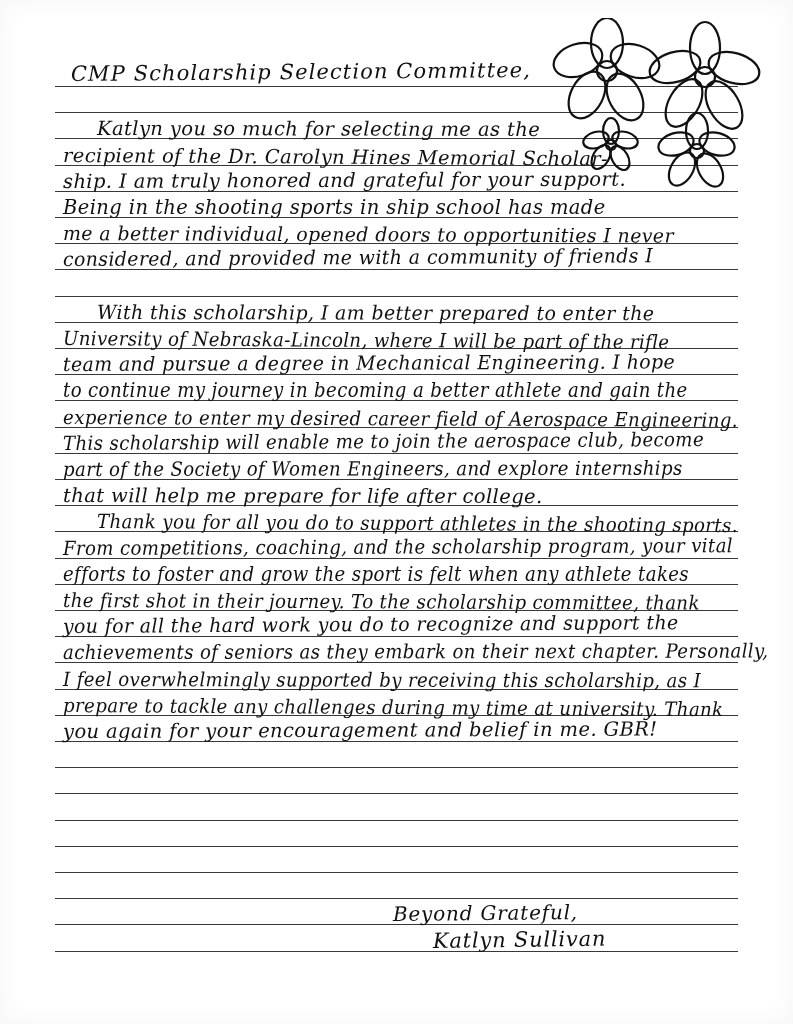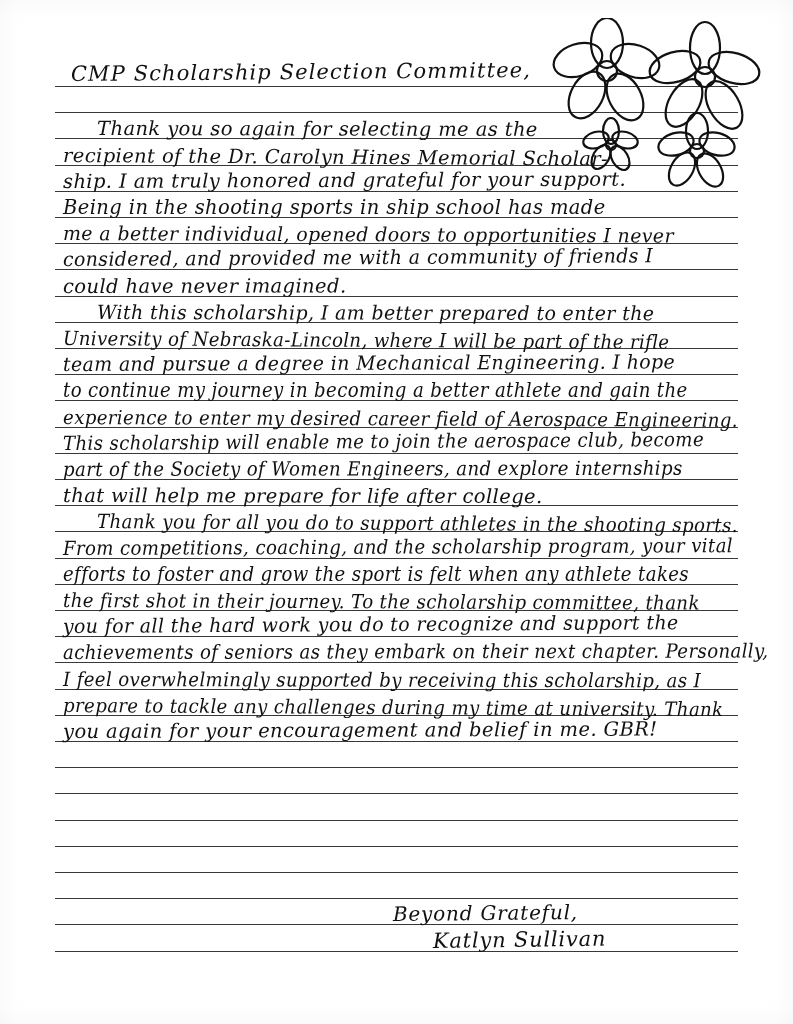--- a/index.html
+++ b/index.html
@@ -169,27 +169,26 @@
         <ellipse cx="13" cy="17" rx="11" ry="18" transform="rotate(-30 13 17)"></ellipse>
         <ellipse cx="-15" cy="16" rx="11" ry="18" transform="rotate(30 -15 16)"></ellipse>
         <ellipse cx="-21" cy="-9" rx="18" ry="11" transform="rotate(-16 -21 -9)"></ellipse>
         <circle cx="0" cy="-2" r="7"></circle>
       </g>
     </svg>
   </div>
 
   <div id="writing">
       <div class="hw salutation" style="left: 71px; top: 62px; transform: rotate(-0.5deg) scale(1, 1);">CMP Scholarship Selection Committee,</div>
-      <div class="hw body-line" style="left: 97px; top: 117.4px; transform: rotate(0.12deg) scale(1, 1);">Thank you so again for selecting me as the</div>
+      <div class="hw body-line" style="left: 97px; top: 117.4px; transform: rotate(0.12deg) scale(1, 1);">Katlyn you so much for selecting me as the</div>
       <div class="hw body-line" style="left: 63px; top: 143.6px; transform: rotate(0.36deg) scale(1, 1);">recipient of the Dr. Carolyn Hines Memorial Scholar-</div>
       <div class="hw body-line" style="left: 63px; top: 169.8px; transform: rotate(-0.24deg) scale(1, 1);">ship. I am truly honored and grateful for your support.</div>
       <div class="hw body-line" style="left: 63px; top: 196px; transform: rotate(0deg) scale(1, 1);">Being in the shooting sports in ship school has made</div>
       <div class="hw body-line" style="left: 63px; top: 222.2px; transform: rotate(0.24deg) scale(0.97, 1);">me a better individual, opened doors to opportunities I never</div>
       <div class="hw body-line" style="left: 63px; top: 248.4px; transform: rotate(-0.36deg) scale(0.97, 1);">considered, and provided me with a community of friends I</div>
-      <div class="hw body-line" style="left: 63px; top: 274.6px; transform: rotate(-0.12deg) scale(1, 1);">could have never imagined.</div>
       <div class="hw body-line" style="left: 97px; top: 300.8px; transform: rotate(0.12deg) scale(0.97, 1);">With this scholarship, I am better prepared to enter the</div>
       <div class="hw body-line" style="left: 63px; top: 327px; transform: rotate(0.36deg) scale(0.93, 1);">University of Nebraska-Lincoln, where I will be part of the rifle</div>
       <div class="hw body-line" style="left: 63px; top: 353.2px; transform: rotate(-0.24deg) scale(0.97, 1);">team and pursue a degree in Mechanical Engineering. I hope</div>
       <div class="hw body-line" style="left: 63px; top: 379.4px; transform: rotate(0deg) scale(0.93, 1);">to continue my journey in becoming a better athlete and gain the</div>
       <div class="hw body-line" style="left: 63px; top: 405.6px; transform: rotate(0.24deg) scale(0.93, 1);">experience to enter my desired career field of Aerospace Engineering.</div>
       <div class="hw body-line" style="left: 63px; top: 431.8px; transform: rotate(-0.36deg) scale(0.93, 1);">This scholarship will enable me to join the aerospace club, become</div>
       <div class="hw body-line" style="left: 63px; top: 458px; transform: rotate(-0.12deg) scale(0.93, 1);">part of the Society of Women Engineers, and explore internships</div>
       <div class="hw body-line" style="left: 63px; top: 484.2px; transform: rotate(0.12deg) scale(1, 1);">that will help me prepare for life after college.</div>
       <div class="hw body-line" style="left: 97px; top: 510.4px; transform: rotate(0.36deg) scale(0.93, 1);">Thank you for all you do to support athletes in the shooting sports.</div>
       <div class="hw body-line" style="left: 63px; top: 536.6px; transform: rotate(-0.24deg) scale(0.93, 1);">From competitions, coaching, and the scholarship program, your vital</div>

